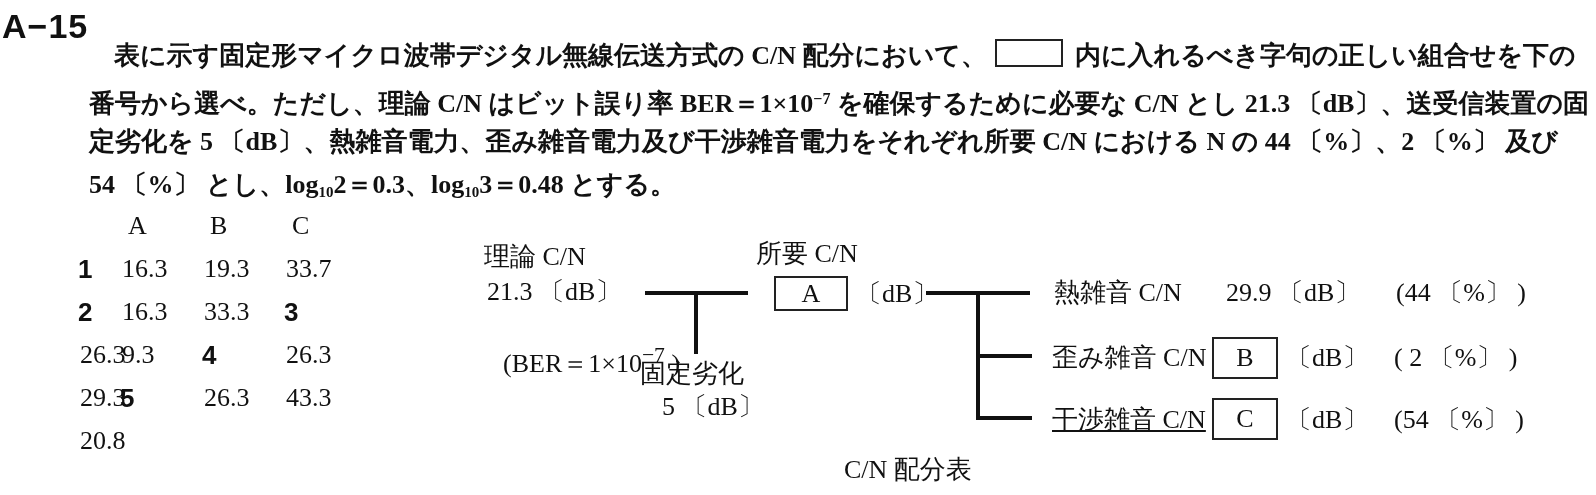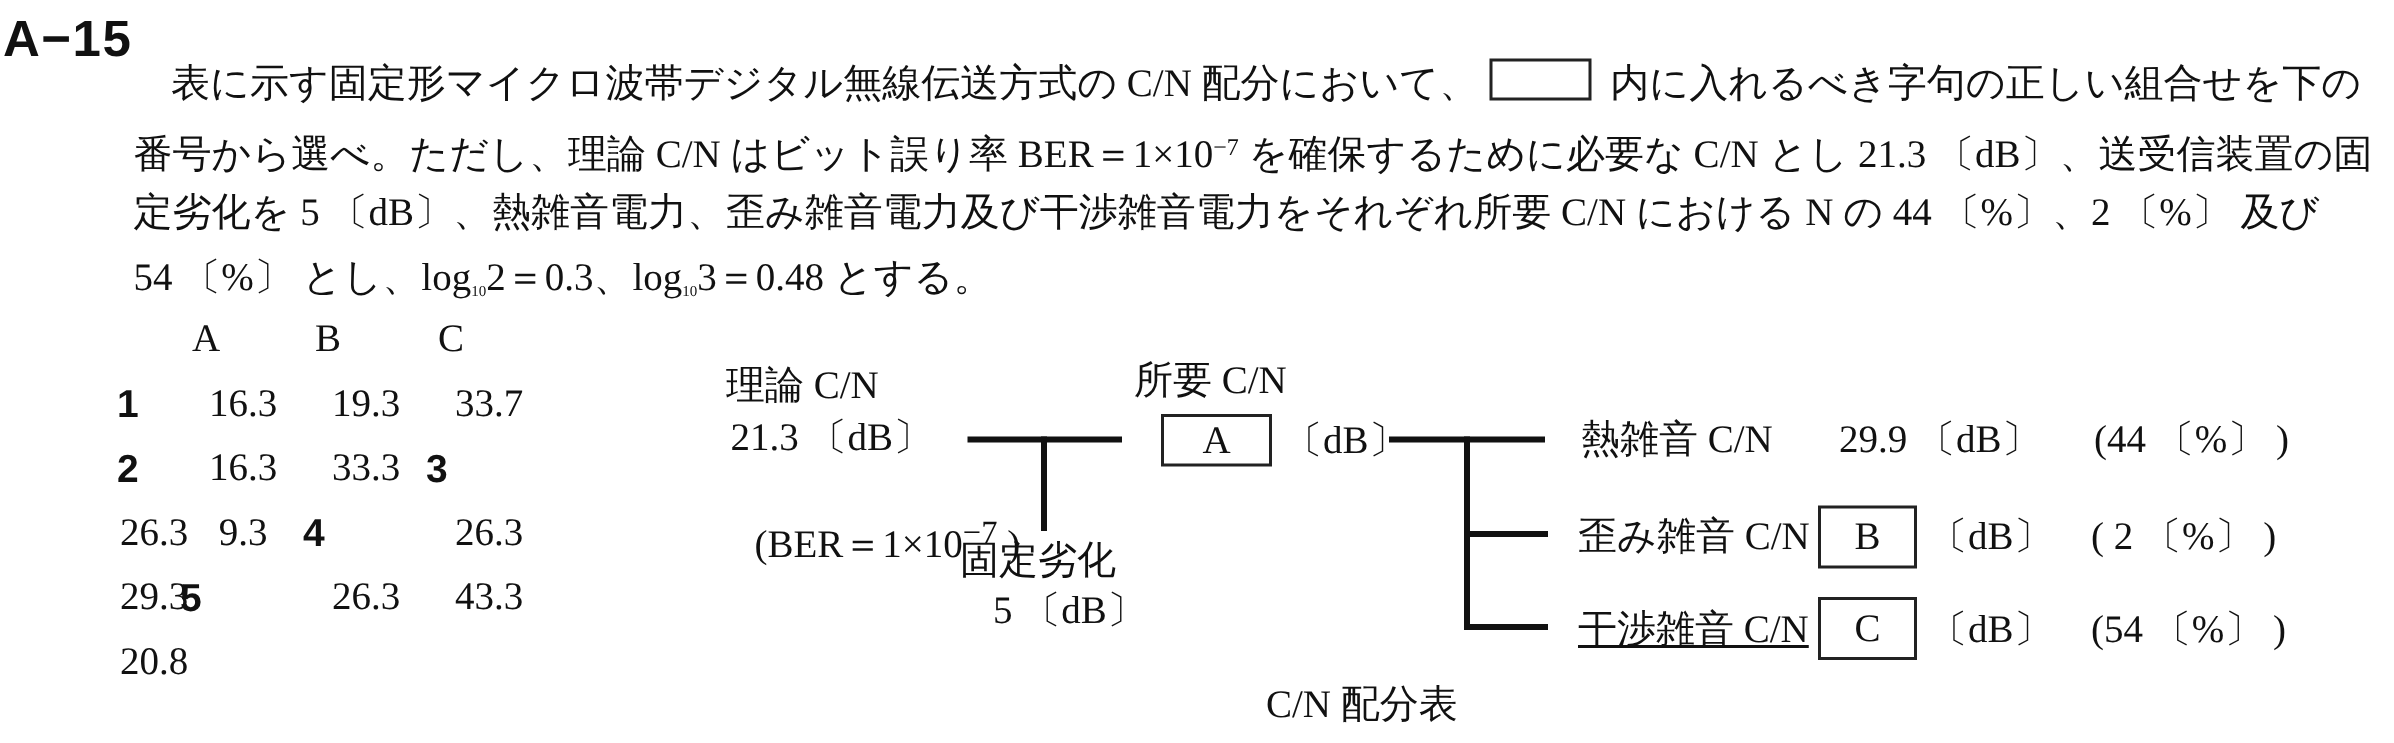--- a/index.html
+++ b/index.html
@@ -21,28 +21,29 @@
     font-family: "Liberation Sans", "DejaVu Sans", sans-serif;
     font-weight: bold;
     font-size: 34px;
     letter-spacing: 1px;
     white-space: pre;
   }
   .qline {
     font-size: 26px;
     line-height: 33px;
     white-space: pre;
+    font-weight: bold;
   }
   .qline sup, .serif sup {
     font-size: 16px;
     vertical-align: 8px;
     letter-spacing: 0;
   }
   .qline sub {
-    font-size: 10px;
+    font-size: 15px;
     vertical-align: -4px;
   }
   .blankbox-inline {
     display: inline-block;
     width: 64px;
     height: 24px;
     border: 2px solid #222222;
     vertical-align: -3px;
     margin: 0 12px 0 8px;
   }
@@ -52,21 +53,21 @@
     grid-template-columns: 42px 82px 82px 82px;
     grid-auto-rows: 43px;
     font-size: 26px;
   }
   .choices .cell { white-space: pre; }
   .choices .rownum {
     font-family: "Liberation Sans", "DejaVu Sans", sans-serif;
     font-weight: bold;
   }
   .choices .hdr { padding-left: 8px; }
-  .choices .val { padding-left: 2px; text-align: center; }
+  .choices .val { padding-left: 2px; }
   
   .serif26 {
     font-size: 26px;
     line-height: 31px;
     white-space: pre;
   }
   .dline { background: #111111; }
   .dbox {
     border: 2px solid #222222;
     display: flex;

